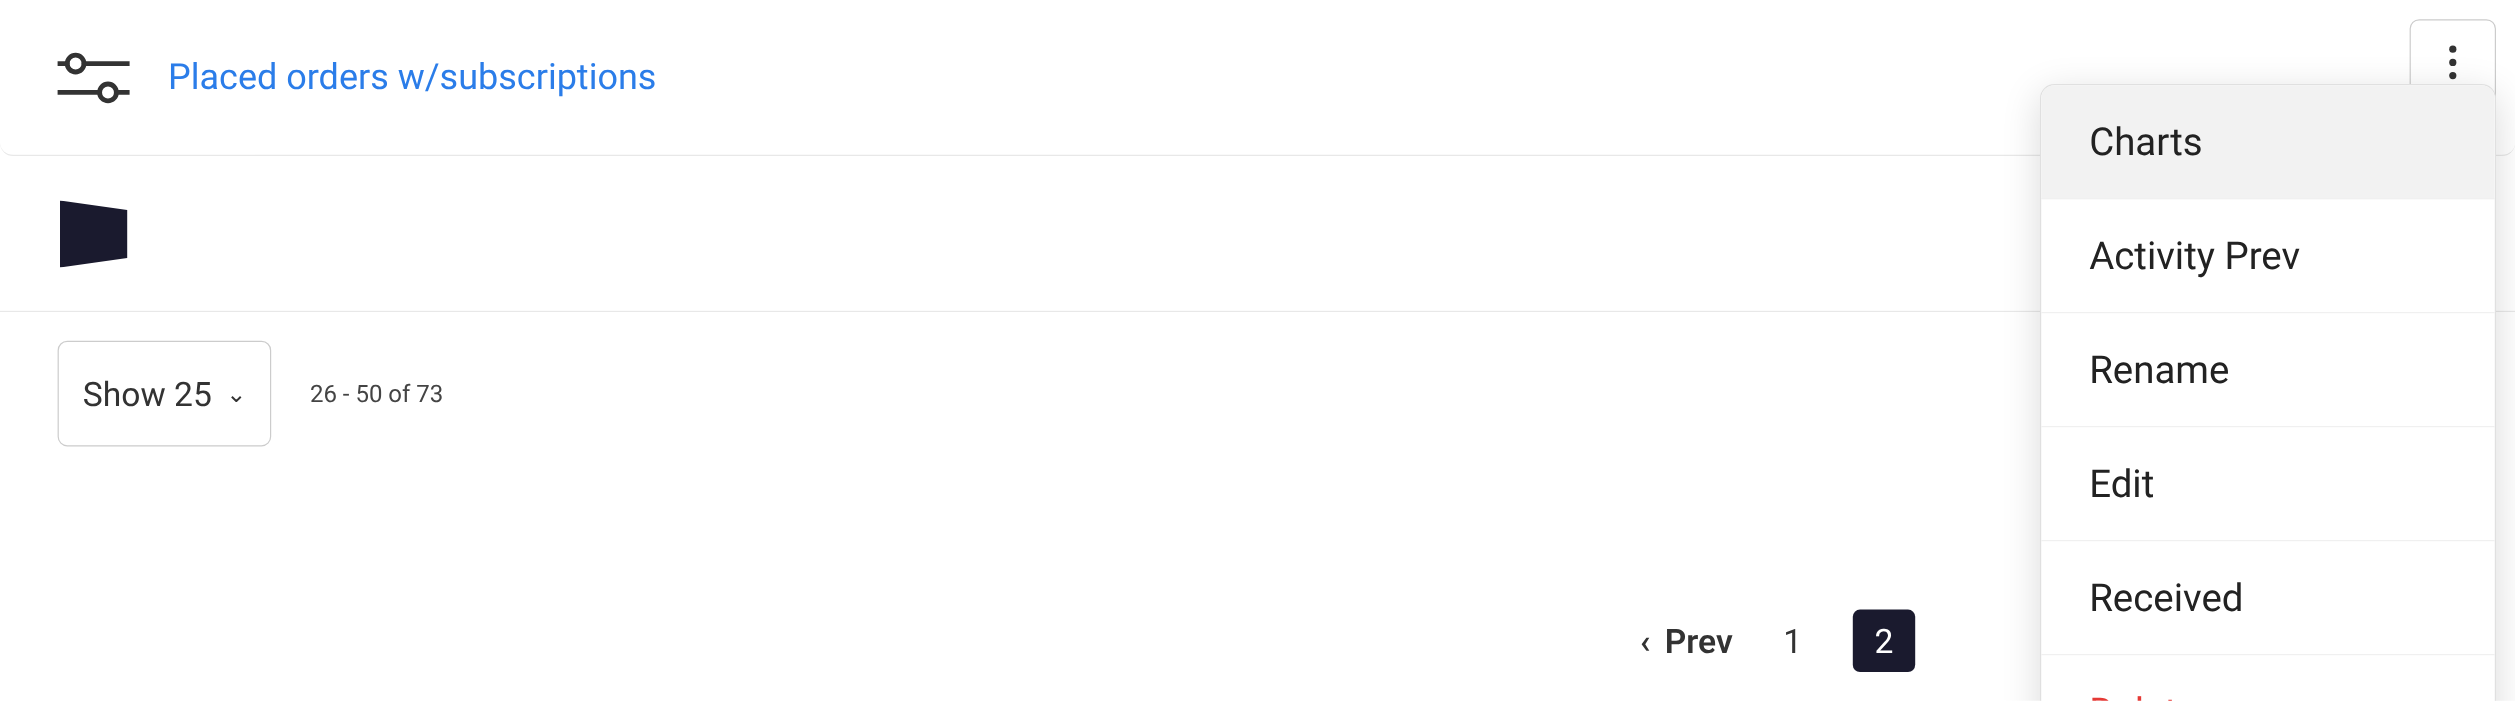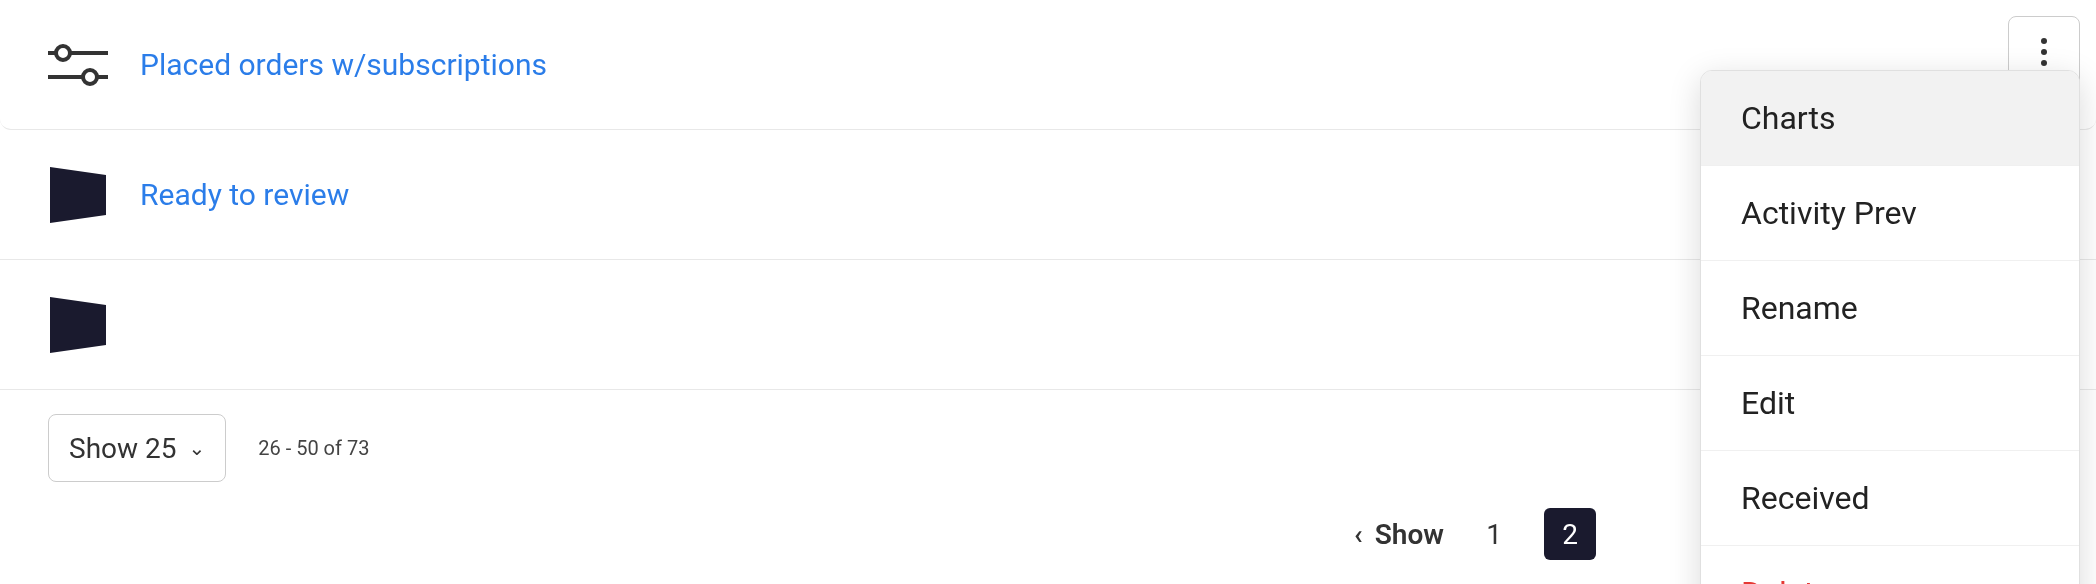--- a/index.html
+++ b/index.html
@@ -70,21 +70,21 @@
     .show-select {
       display: flex;
       align-items: center;
       border: 1.5px solid #cccccc;
       border-radius: 8px;
       padding: 20px 20px;
       font-size: 28px;
       gap: 12px;
       cursor: pointer;
       background: white;
-      height: 68px;
+      height: 88px;
       min-width: 160px;
     }
 
     .show-select-label {
       font-size: 28px;
       color: #333;
     }
 
     .chevron-down {
       font-size: 20px;
@@ -223,49 +223,41 @@
         <line x1="0" y1="12" x2="8" y2="12" stroke="#333" stroke-width="4" stroke-linecap="round"></line>
         <line x1="22" y1="12" x2="60" y2="12" stroke="#333" stroke-width="4" stroke-linecap="round"></line>
         <circle cx="42" cy="36" r="7" fill="none" stroke="#333" stroke-width="4"></circle>
         <line x1="0" y1="36" x2="35" y2="36" stroke="#333" stroke-width="4" stroke-linecap="round"></line>
         <line x1="49" y1="36" x2="60" y2="36" stroke="#333" stroke-width="4" stroke-linecap="round"></line>
       </svg>
     </div>
     <span class="row-text">Placed orders w/subscriptions</span>
   </div>
 
+
   <div class="list-row">
     <div class="row-icon">
       <svg class="flag-svg" viewBox="0 0 56 56" xmlns="http://www.w3.org/2000/svg">
         <polygon points="0,0 56,8 56,48 0,56" fill="#1a1a2e"></polygon>
       </svg>
     </div>
-    <span class="row-text">Ready to review</span>
-  </div>
-
-  <div class="list-row">
-    <div class="row-icon">
-      <svg class="flag-svg" viewBox="0 0 56 56" xmlns="http://www.w3.org/2000/svg">
-        <polygon points="0,0 56,8 56,48 0,56" fill="#1a1a2e"></polygon>
-      </svg>
-    </div>
   </div>
 
   <div class="pagination-row">
     <div class="show-select">
       <span class="show-select-label">Show 25</span>
       <span class="chevron-down">⌄</span>
     </div>
     <span class="pagination-info">26 - 50 of 73</span>
   </div>
 
   <div class="pagination-nav">
     <div class="nav-prev">
       <span class="nav-chevron">‹</span>
-      <span>Show</span>
+      <span>Prev</span>
     </div>
     <div class="page-num">1</div>
     <div class="page-num active">2</div>
   </div>
 
   <button class="more-button">
     <div class="more-dots">
       <div class="dot"></div>
       <div class="dot"></div>
       <div class="dot"></div>

